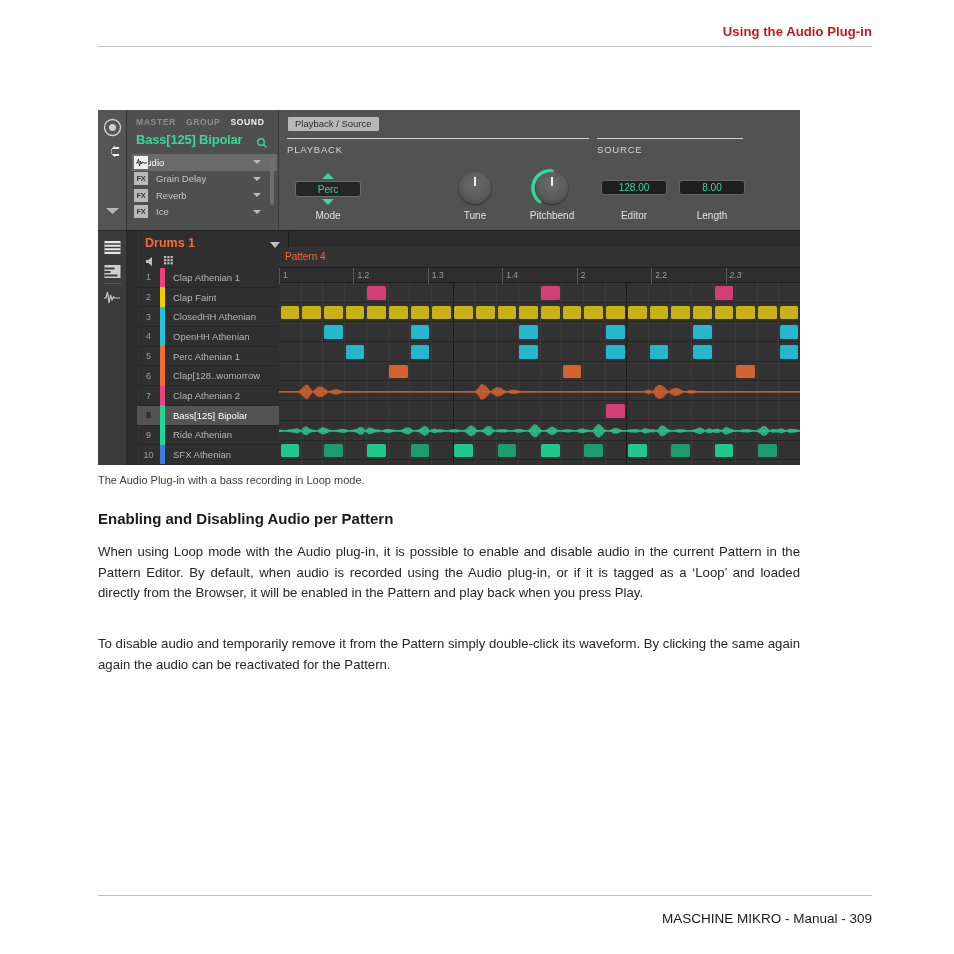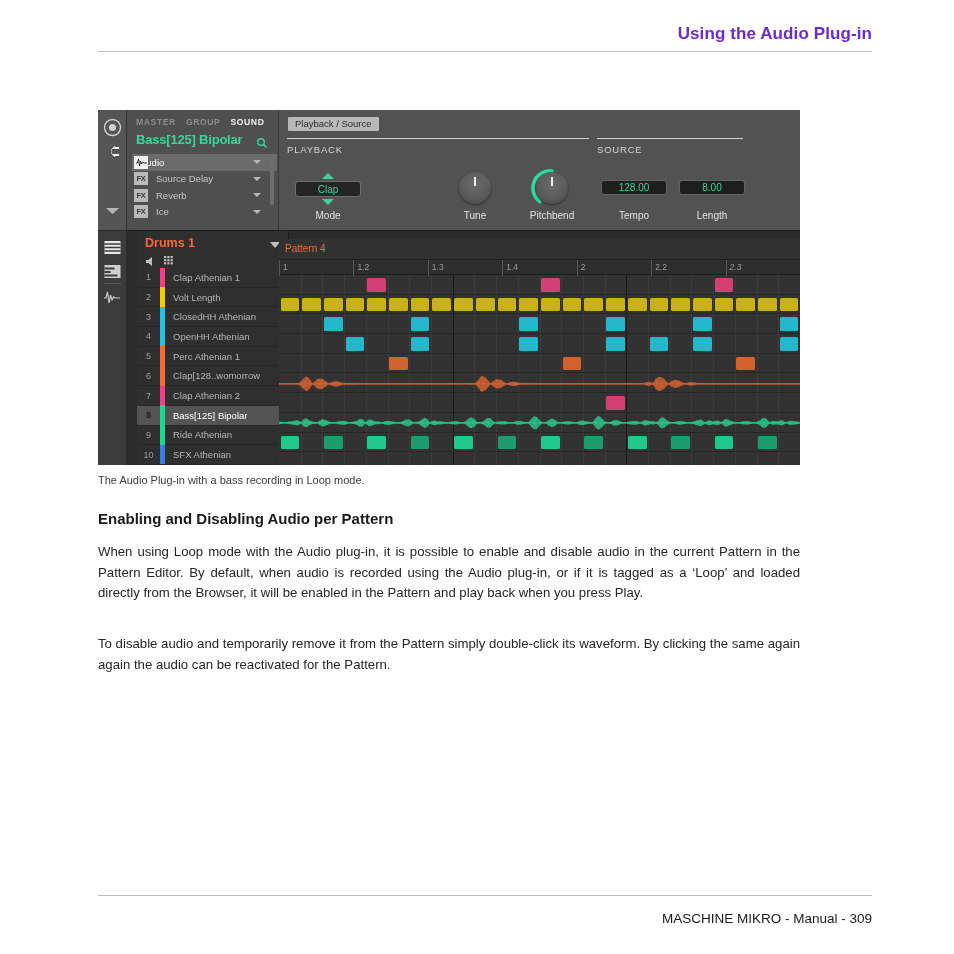--- a/index.html
+++ b/index.html
@@ -8,21 +8,21 @@
     width:954px; height:954px;
     background:#ffffff;
     font-family:"Liberation Sans", sans-serif;
     color:#1d1d1d;
     position:relative;
     overflow:hidden;
   }
 
   
   .page-header { position:absolute; left:98px; top:24px; width:774px; }
-  .hdr-title { text-align:right; font-size:17px; font-weight:bold; color:#6d28d9; letter-spacing:.1px; }
+  .hdr-title { text-align:right; font-size:13px; font-weight:bold; color:#b91c1c; letter-spacing:.1px; }
   .hdr-sub { text-align:right; font-size:11.5px; color:#3a3a3a; margin-top:9px; }
   .hdr-rule { margin-top:7px; border-top:1px solid #bdbdbd; }
 
   
   .shot { position:absolute; left:98px; top:110px; width:702px; height:355px;
           background:#3c3c3c; overflow:hidden; }
 
   
   .rail { position:absolute; left:0; top:0; width:29px; height:355px; background:#4a4a4a; }
   .rail-top { position:absolute; left:0; top:0; width:29px; height:120px; background:#555555; border-right:1px solid #333; }
@@ -91,21 +91,21 @@
   .trow { position:absolute; left:0; width:152px; height:19.7px; border-bottom:1px solid #272727;
           display:flex; align-items:center; }
   .trow .idx { width:23px; text-align:center; font-size:9px; color:#9d9d9d; }
   .trow .strip { width:5px; height:19.7px; }
   .trow .tnm { margin-left:8px; font-size:9.5px; color:#b6b6b6; white-space:nowrap; overflow:hidden; }
   .trow.sel { background:#545454; }
   .trow.sel .idx { color:#1d1d1d; font-weight:bold; }
   .trow.sel .tnm { color:#ffffff; }
 
   
-  .grid { position:absolute; left:152px; top:8px; width:521px; height:235px; background:#323232; overflow:hidden; }
+  .grid { position:absolute; left:152px; top:16px; width:521px; height:235px; background:#323232; overflow:hidden; }
   .patname { position:absolute; left:6px; top:4px; font-size:10px; color:#f26b3a; }
   .ruler { position:absolute; left:0; top:20px; width:521px; height:16px; background:#2e2e2e;
            border-bottom:1px solid #1c1c1c; border-top:1px solid #1c1c1c; }
   .rtick { position:absolute; top:0; height:16px; border-left:1px solid #575757; padding-left:3px;
            font-size:8.5px; color:#9b9b9b; line-height:15px; }
   .lanes { position:absolute; left:0; top:36px; width:521px; height:199px; }
   .lane { position:absolute; left:0; width:521px; height:19.7px; border-bottom:1px solid #272727; }
   .vline { position:absolute; top:0; width:1px; height:199px; background:#3c3c3c; }
   .vline.bar { background:#191919; }
   .cell { position:absolute; top:3px; height:13.5px; border-radius:1.5px; }
@@ -203,21 +203,21 @@
           <span class="badge wave">
             <svg width="11" height="9" viewBox="0 0 11 9">
                 <polyline points="0,5 1.5,5 2.5,1 3.5,8 4.5,3 5.5,6 6.5,4 8,5 11,5" fill="none" stroke="#2d2d2d" stroke-width="1"></polyline>
               </svg>
           </span>
           <span class="nm">Audio</span>
           <span class="car"></span>
         </div>
         <div class="slot">
           <span class="badge">FX</span>
-          <span class="nm">Source Delay</span>
+          <span class="nm">Grain Delay</span>
           <span class="car"></span>
         </div>
         <div class="slot">
           <span class="badge">FX</span>
           <span class="nm">Reverb</span>
           <span class="car"></span>
         </div>
         <div class="slot">
           <span class="badge">FX</span>
           <span class="nm">Ice</span>
@@ -232,42 +232,42 @@
 
       <div class="sect-playback">
         <div class="sect-lab">PLAYBACK</div>
       </div>
       <div class="sect-source">
         <div class="sect-lab">SOURCE</div>
       </div>
 
       <div class="modewrap">
         <div class="ar-up"></div>
-        <div class="modebox">Clap</div>
+        <div class="modebox">Perc</div>
         <div class="ar-dn"></div>
       </div>
       <div class="plab" style="left:14px; top:100px; width:70px;">Mode</div>
 
       <div class="knob" style="left:180px; top:62px;">
           <i></i>
         </div>
       <div class="plab" style="left:156px; top:100px; width:80px;">Tune</div>
 
       <div class="knob-ring" style="left:252px; top:57px;">
         <svg width="42" height="42" viewBox="0 0 42 42">
           <path d="M8.8 34.5 A17 17 0 0 1 21 4" fill="none" stroke="#2fd99b" stroke-width="3.6" stroke-linecap="round"></path>
         </svg>
       </div>
       <div class="knob" style="left:257px; top:62px;">
           <i></i>
         </div>
       <div class="plab" style="left:233px; top:100px; width:80px;">Pitchbend</div>
 
       <div class="numbox" style="left:322px; top:70px;">128.00</div>
-      <div class="plab" style="left:322px; top:100px; width:66px;">Tempo</div>
+      <div class="plab" style="left:322px; top:100px; width:66px;">Editor</div>
 
       <div class="numbox" style="left:400px; top:70px;">8.00</div>
       <div class="plab" style="left:400px; top:100px; width:66px;">Length</div>
     </div>
   </div>
 
   <div class="pat">
     <div class="tcol">
       <div class="gname">Drums 1</div>
       <div class="gcar"></div>
@@ -295,21 +295,21 @@
       </div>
       <div id="track-rows">
           <div class="trow" style="top: 37px;">
             <span class="idx">1</span>
             <span class="strip" style="background: rgb(238, 63, 133);"></span>
             <span class="tnm">Clap Athenian 1</span>
           </div>
           <div class="trow" style="top: 56.7px;">
             <span class="idx">2</span>
             <span class="strip" style="background: rgb(242, 208, 0);"></span>
-            <span class="tnm">Volt Length</span>
+            <span class="tnm">Clap Faint</span>
           </div>
           <div class="trow" style="top: 76.4px;">
             <span class="idx">3</span>
             <span class="strip" style="background: rgb(37, 195, 224);"></span>
             <span class="tnm">ClosedHH Athenian</span>
           </div>
           <div class="trow" style="top: 96.1px;">
             <span class="idx">4</span>
             <span class="strip" style="background: rgb(37, 195, 224);"></span>
             <span class="tnm">OpenHH Athenian</span>

